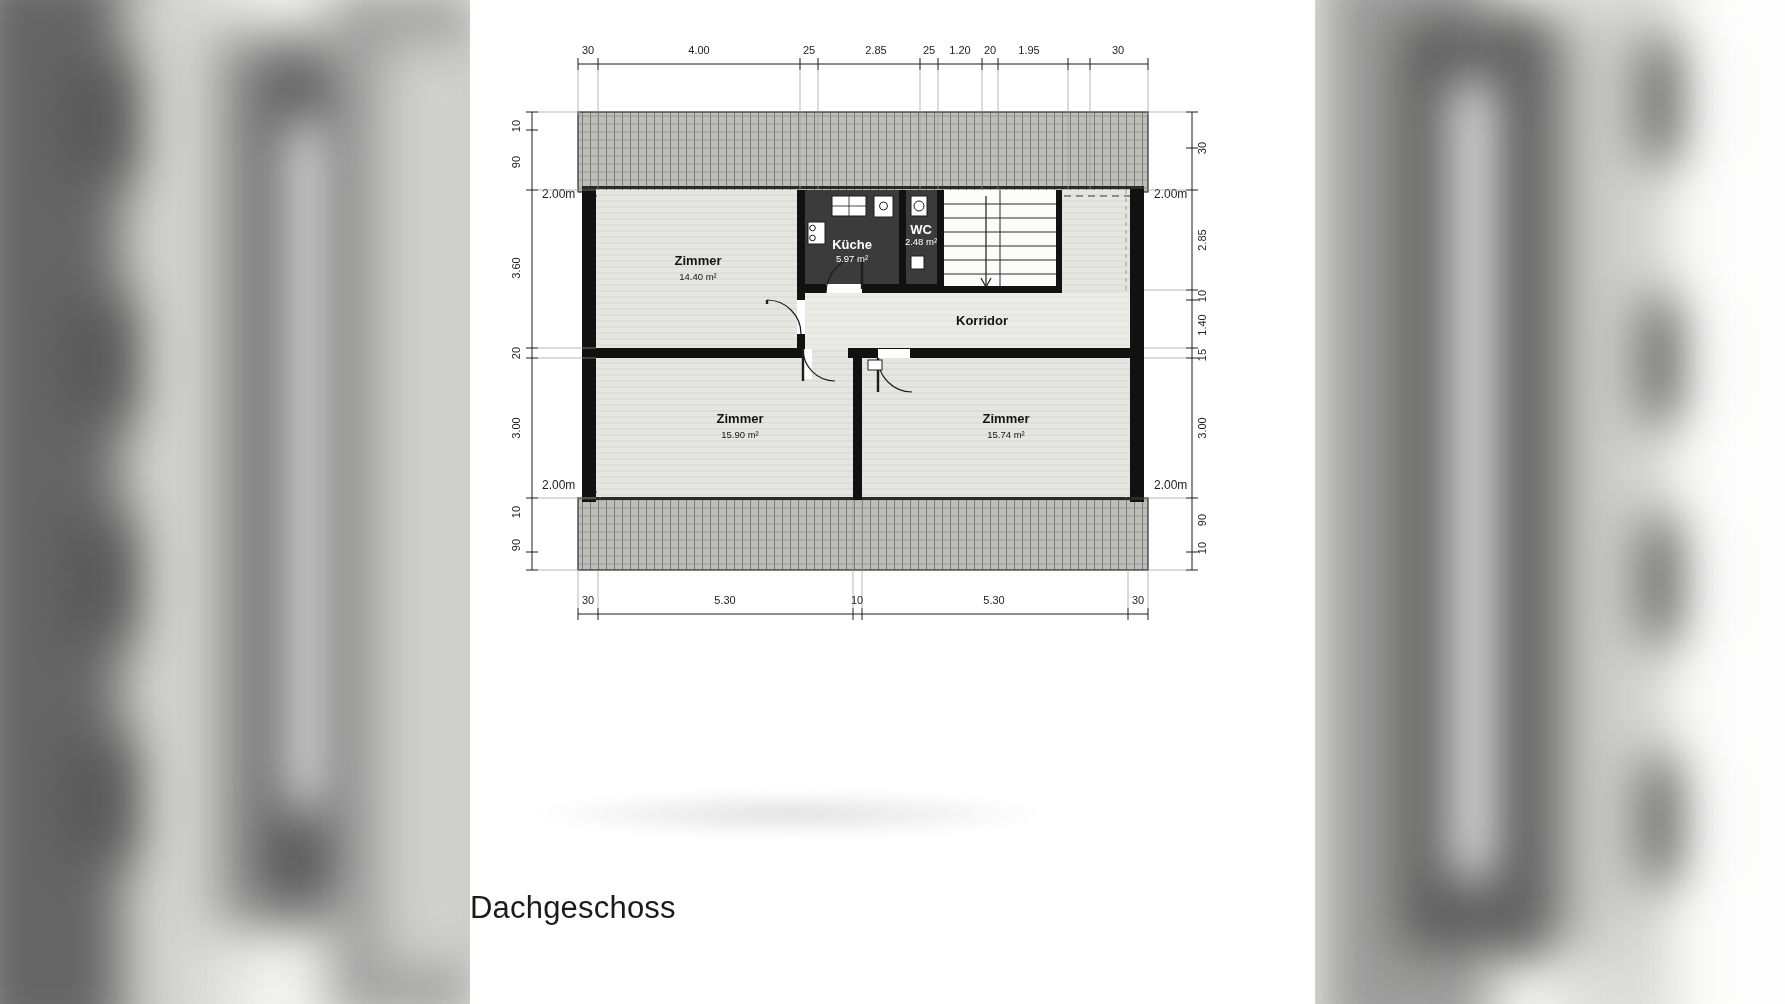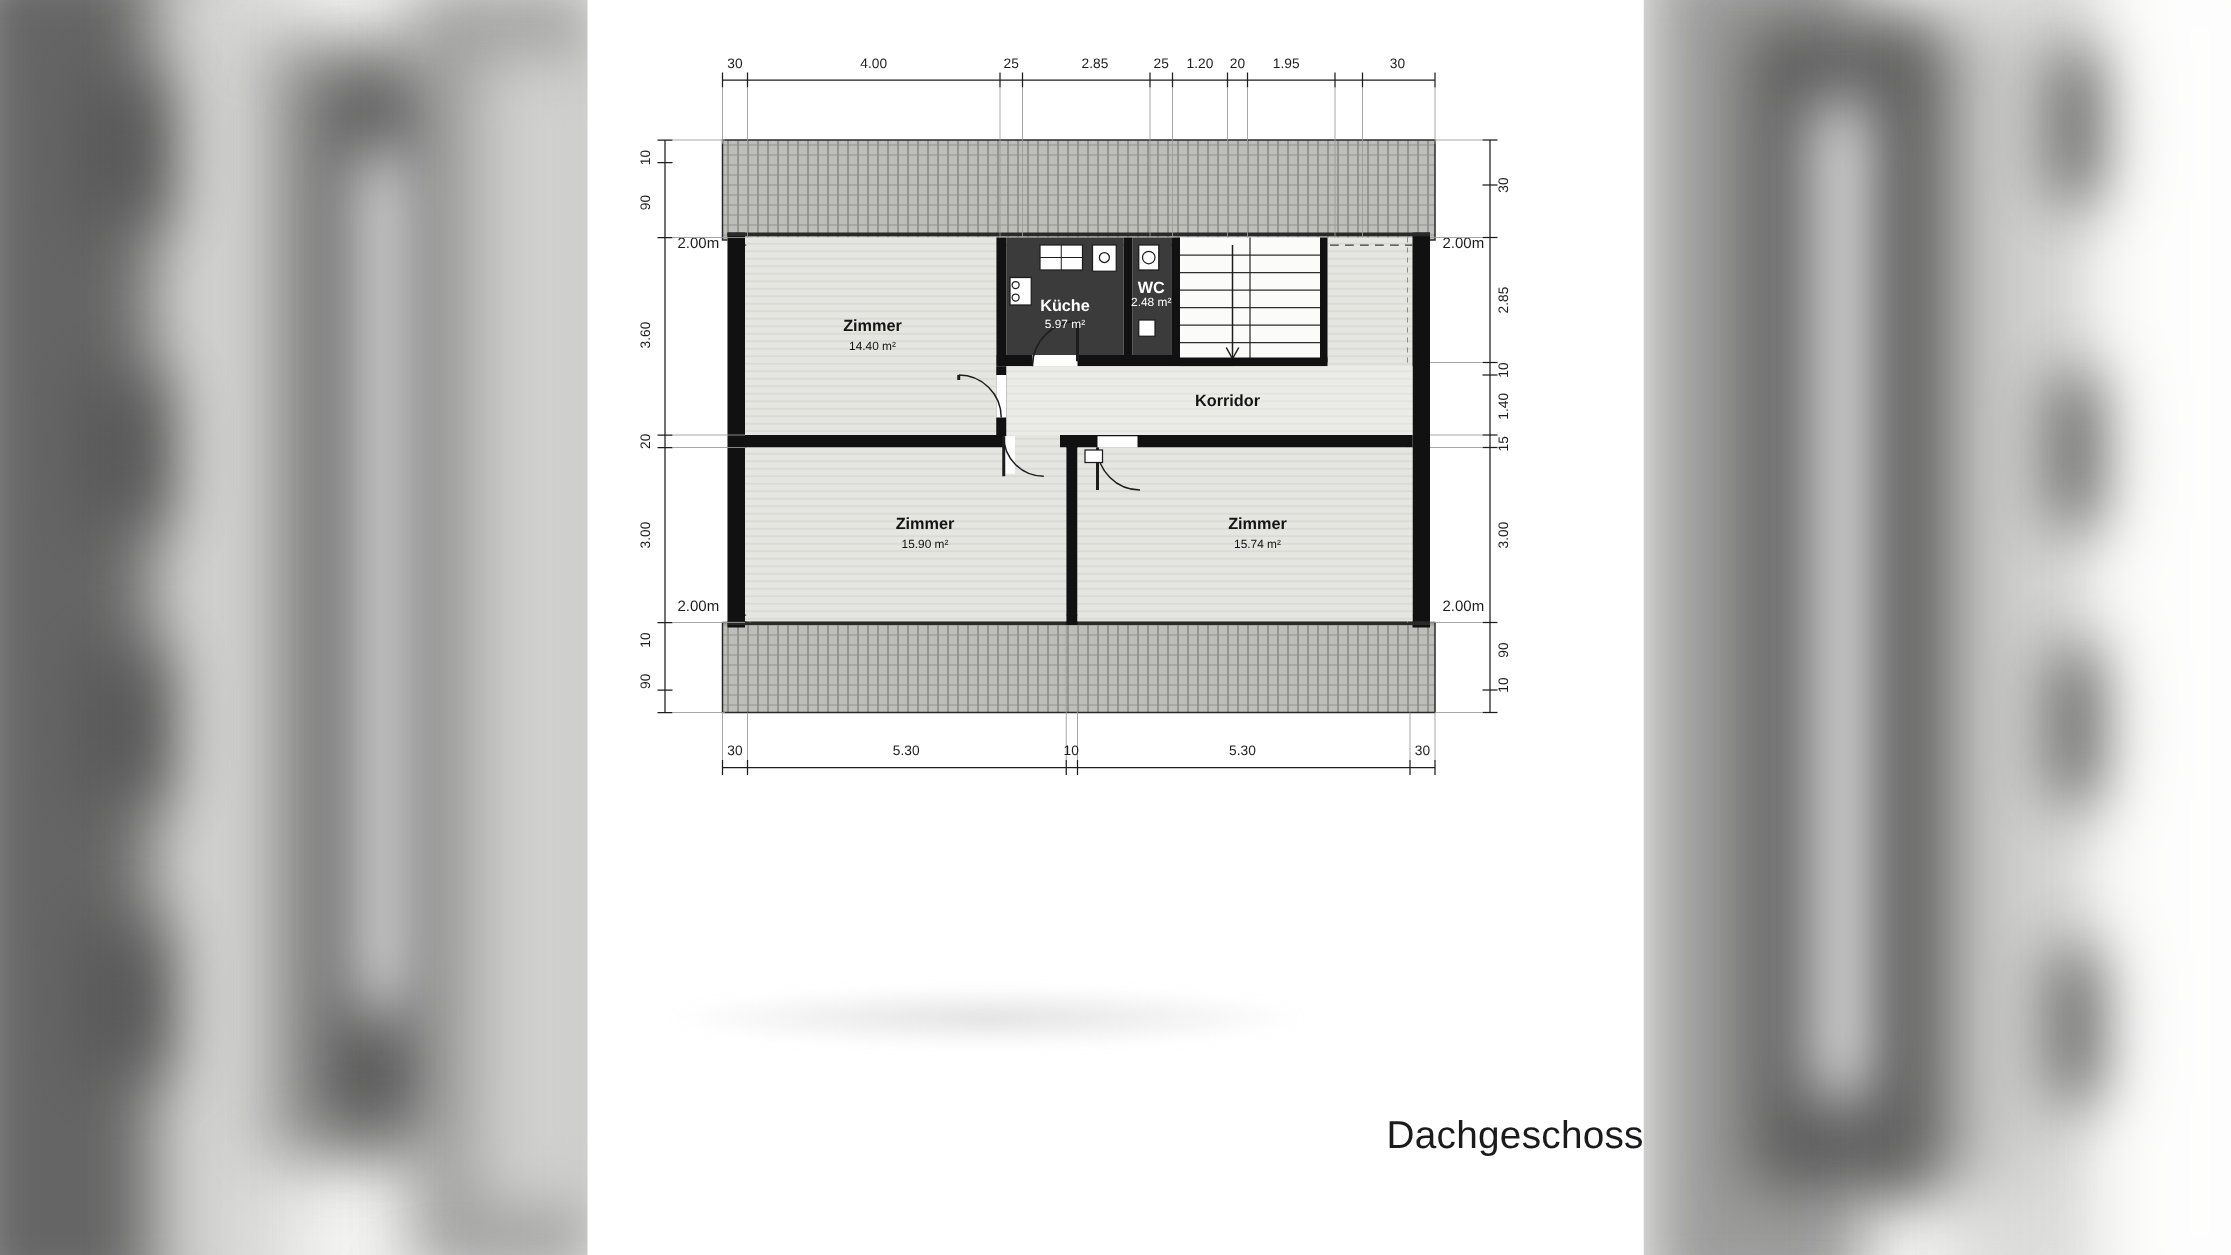--- a/index.html
+++ b/index.html
@@ -40,21 +40,21 @@
     width: 845px; height: 1004px;
     background: #ffffff;
     z-index: 5;
   }
 
   
   #caption {
     position: absolute;
     left: 0; top: 890px;
     width: 845px;
-    text-align: right;
+    text-align: left;
     font-size: 31px;
     color: #1b1b1b;
     letter-spacing: .2px;
     font-family: "Liberation Sans", sans-serif;
   }
 
   
   #smudge {
     position: absolute;
     left: 60px; top: 790px;

